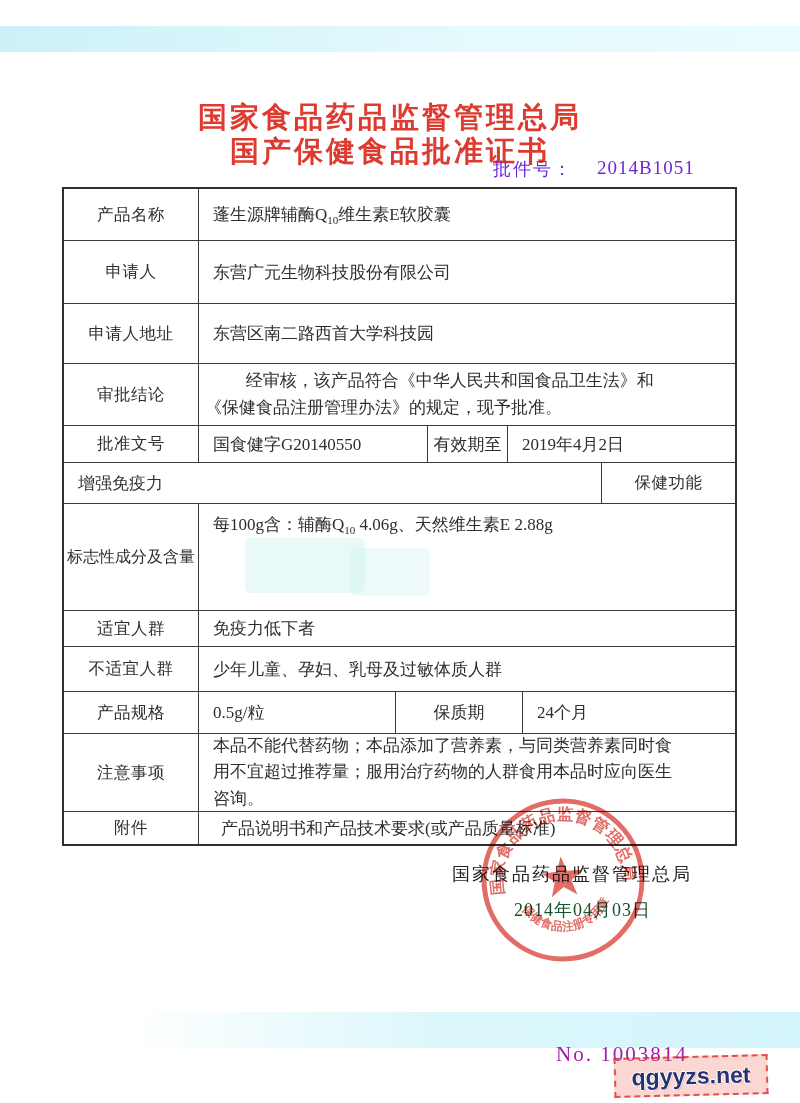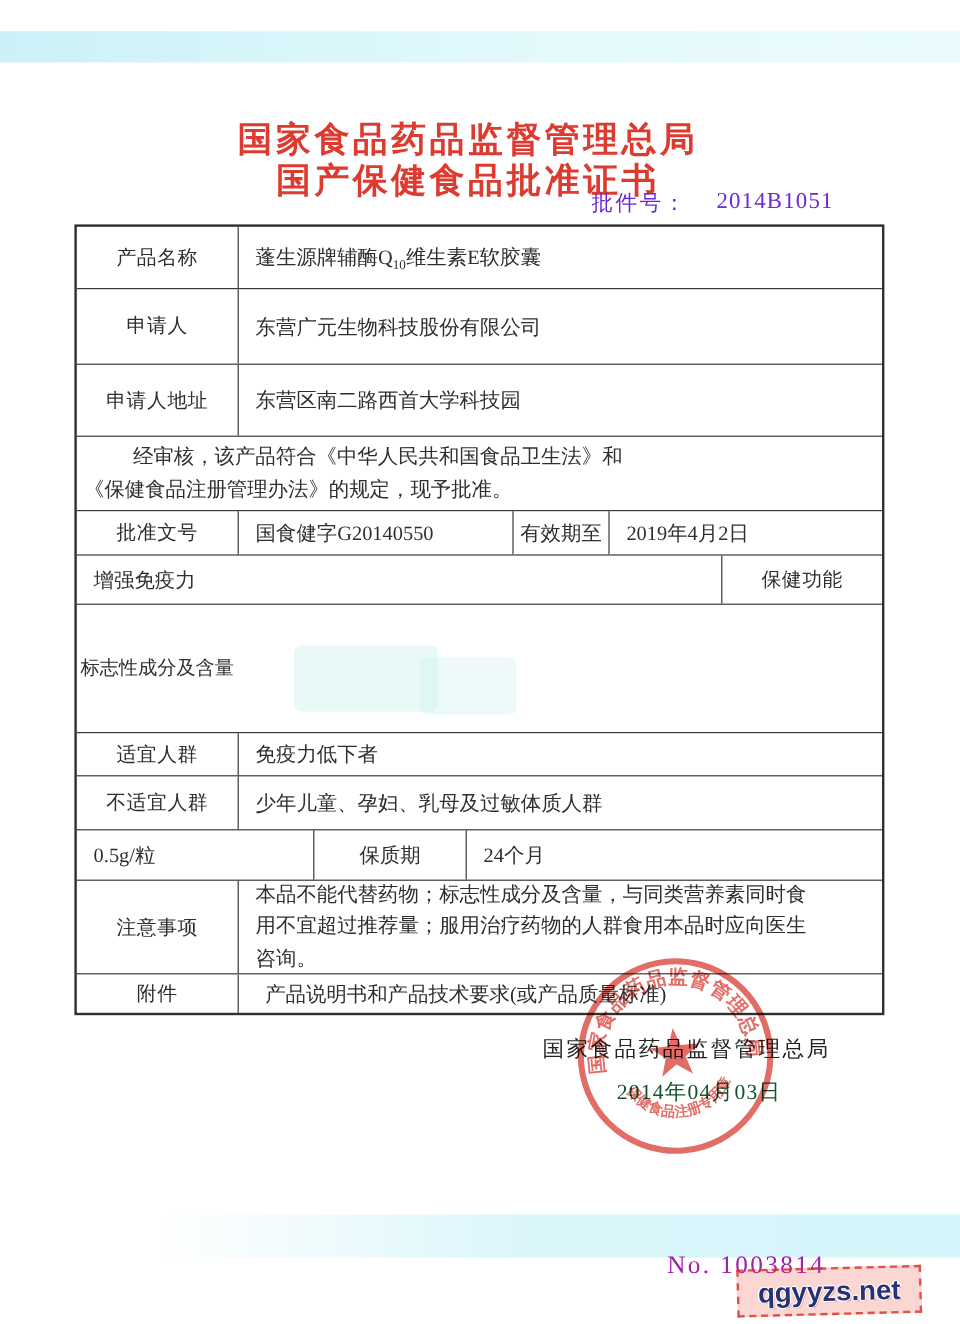--- a/index.html
+++ b/index.html
@@ -90,61 +90,66 @@
     <div class="c c-label">申请人</div>
     <div class="c c-value">东营广元生物科技股份有限公司</div>
   </div>
 
   <div class="row r3">
     <div class="c c-label">申请人地址</div>
     <div class="c c-value">东营区南二路西首大学科技园</div>
   </div>
 
   <div class="row r4">
+    <div class="c c-label">审批结论</div>
     <div class="c c-value para indent">
       <p>经审核，该产品符合《中华人民共和国食品卫生法》和《保健食品注册管理办法》的规定，现予批准。</p>
     </div>
   </div>
 
   <div class="row r5">
     <div class="c c-label">批准文号</div>
     <div class="c c-value w229">国食健字G20140550</div>
     <div class="c c-value w80">有效期至</div>
     <div class="c c-value">2019年4月2日</div>
   </div>
 
   <div class="row r6">
     <div class="c c-value">增强免疫力</div>
     <div class="c c-label">保健功能</div>
   </div>
 
   <div class="row r7">
     <div class="c c-label tight">标志性成分及含量</div>
+    <div class="c c-value top-align">
+      <span class="vwrap"><span>每100g含：辅酶Q</span><sub>10</sub><span> 4.06g、天然维生素E 2.88g</span></span>
+    </div>
   </div>
 
   <div class="row r8">
     <div class="c c-label">适宜人群</div>
     <div class="c c-value">免疫力低下者</div>
   </div>
 
   <div class="row r9">
     <div class="c c-label">不适宜人群</div>
     <div class="c c-value">少年儿童、孕妇、乳母及过敏体质人群</div>
   </div>
 
   <div class="row r10">
+    <div class="c c-label">产品规格</div>
     <div class="c c-value w197">0.5g/粒</div>
     <div class="c c-value w127">保质期</div>
     <div class="c c-value">24个月</div>
   </div>
 
   <div class="row r11">
     <div class="c c-label">注意事项</div>
     <div class="c c-value noindent">
-      <p>本品不能代替药物；标志性成分及含量，与同类营养素同时食用不宜超过推荐量；服用治疗药物的人群食用本品时应向医生咨询。</p>
+      <p>本品不能代替药物；本品添加了营养素，与同类营养素同时食用不宜超过推荐量；服用治疗药物的人群食用本品时应向医生咨询。</p>
     </div>
   </div>
 
   <div class="row r12">
     <div class="c c-label">附件</div>
     <div class="c c-value" style="padding-left:22px;">产品说明书和产品技术要求(或产品质量标准)</div>
   </div>
 
 </div>
 

